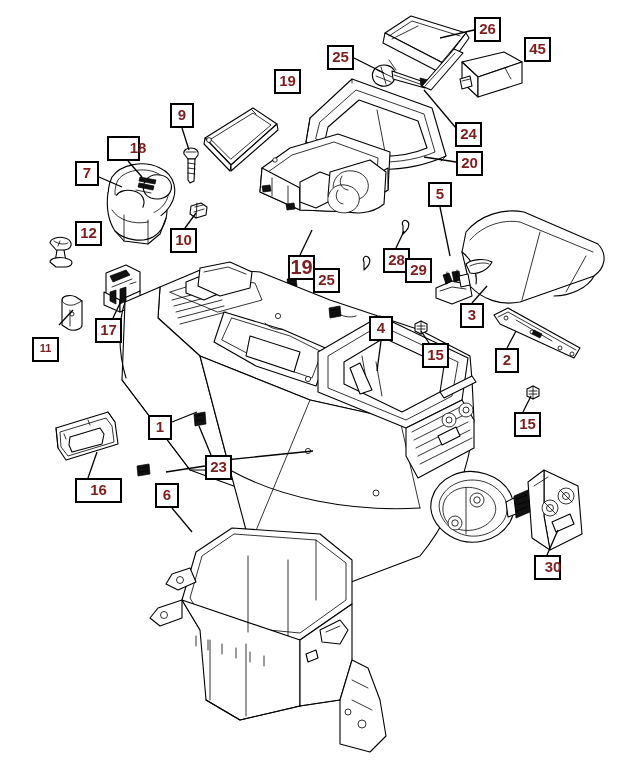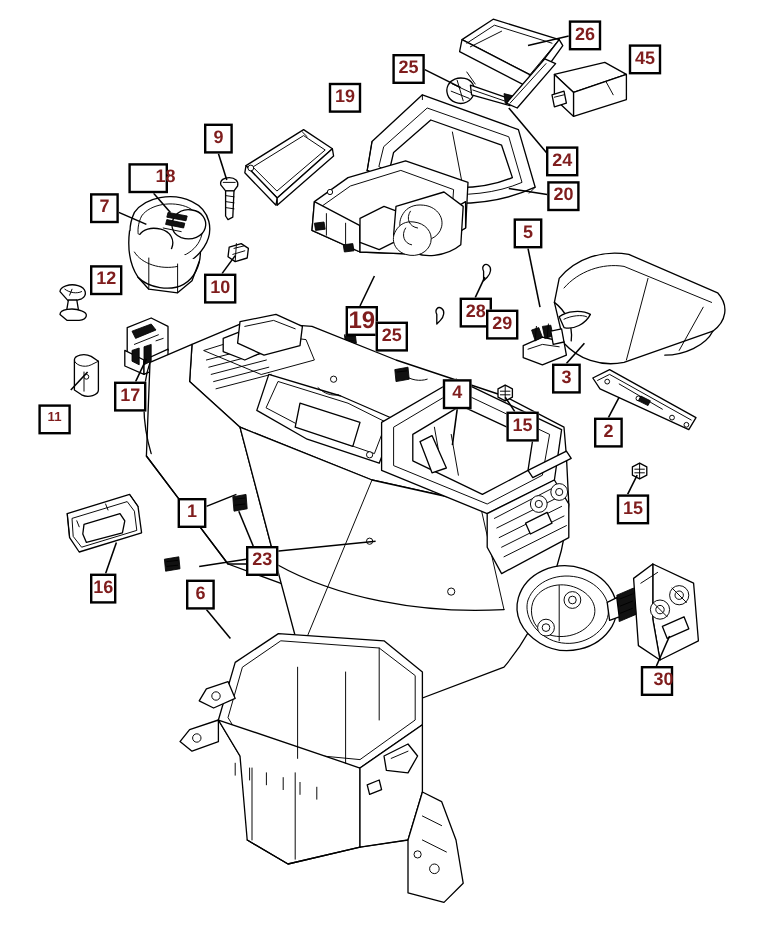--- a/index.html
+++ b/index.html
@@ -418,21 +418,21 @@
   </div>
   <div class="callout" style="left:514px;top:412px;width:27px;height:25px;font-size:15px;">
     <span>15</span>
   </div>
   <div class="callout" style="left:148px;top:415px;width:24px;height:25px;font-size:15px;">
     <span>1</span>
   </div>
   <div class="callout" style="left:205px;top:455px;width:27px;height:25px;font-size:15px;">
     <span>23</span>
   </div>
-  <div class="callout" style="left:75px;top:478px;width:22px;height:25px;font-size:15px;">
+  <div class="callout" style="left:75px;top:478px;width:47px;height:25px;font-size:15px;">
     <span>16</span>
   </div>
   <div class="callout" style="left:155px;top:483px;width:24px;height:25px;font-size:15px;">
     <span>6</span>
   </div>
   <div class="callout" style="left:534px;top:555px;width:27px;height:25px;font-size:15px;padding-left:11px;">
     <span>30</span>
   </div>
 
 </div>

